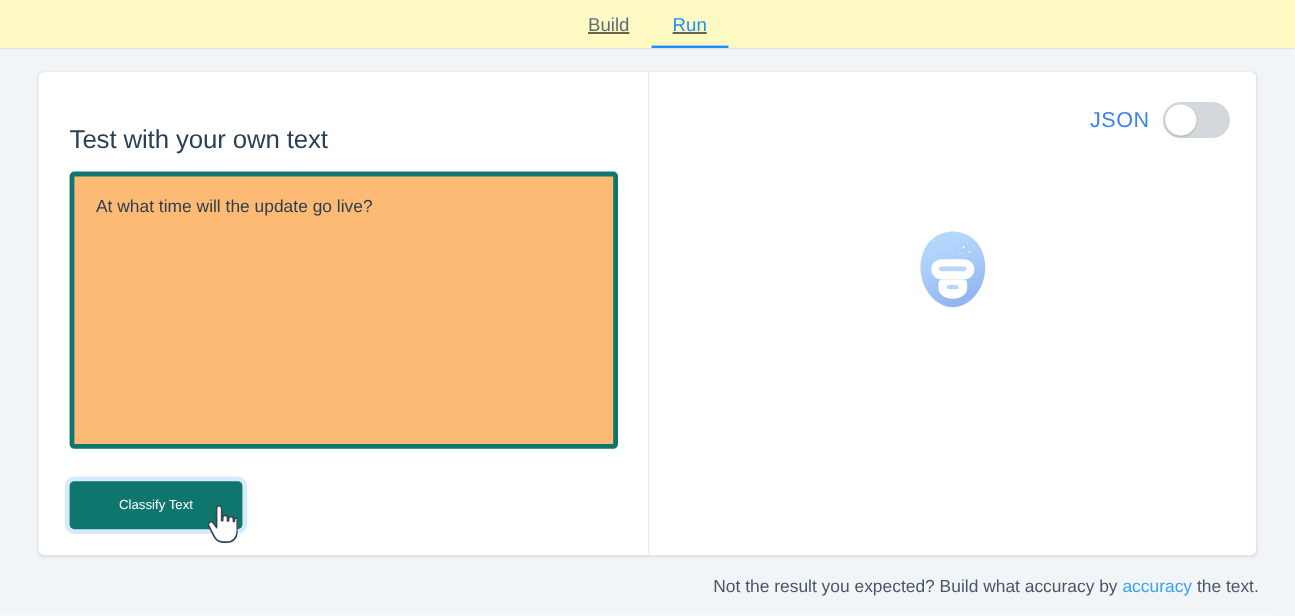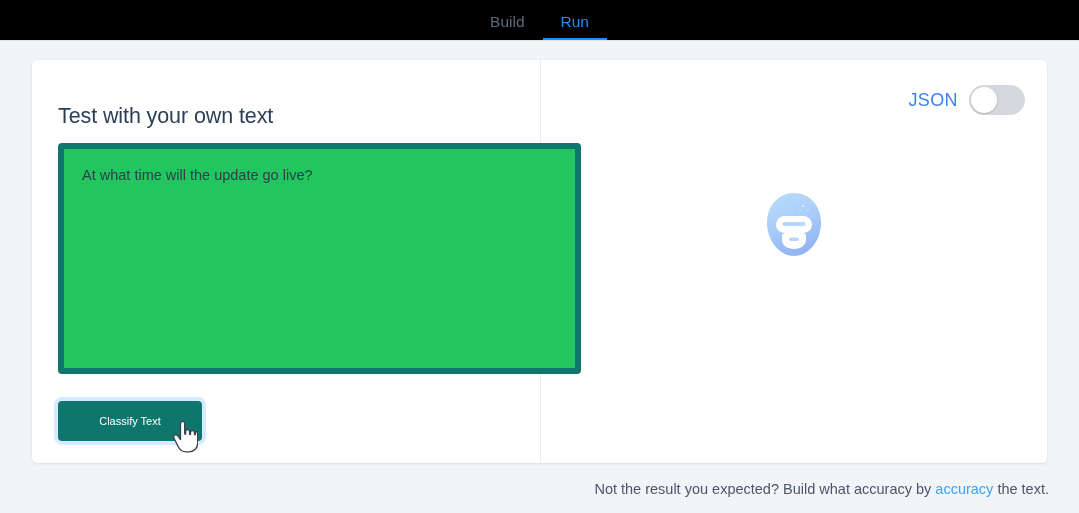--- a/index.html
+++ b/index.html
@@ -13,21 +13,21 @@
     background: #f2f5f8;
     font-family: "Liberation Sans", sans-serif;
     overflow: hidden;
     position: relative;
   }
 
   
   #header-bar {
     height: 41px;
     width: 100%;
-    background: #000000;
+    background: #fef9c3;
     border-bottom: 1px solid #dfe3e8;
     display: flex;
     align-items: flex-end;
     justify-content: center;
     text-decoration: underline;
   }
   #tab-list {
     display: flex;
     align-items: flex-end;
     gap: 0px;
@@ -79,25 +79,25 @@
     left: 26px;
     top: 44px;
     font-size: 21.5px;
     color: #2b3f56;
     letter-spacing: -0.1px;
   }
   #text-input {
     position: absolute;
     left: 26px;
     top: 83px;
-    width: 523px;
+    width: 457px;
     height: 231px;
-    border: 6px solid #0f766e;
+    border: 4px solid #0f766e;
     border-radius: 4px;
-    background: #22c55e;
+    background: #fdba74;
     padding: 16px 18px;
     font-size: 14.5px;
     font-family: "Liberation Sans", sans-serif;
     color: #2f3e4e;
     resize: none;
     outline: none;
     line-height: 1.45;
   }
   #classify-button {
     position: absolute;

